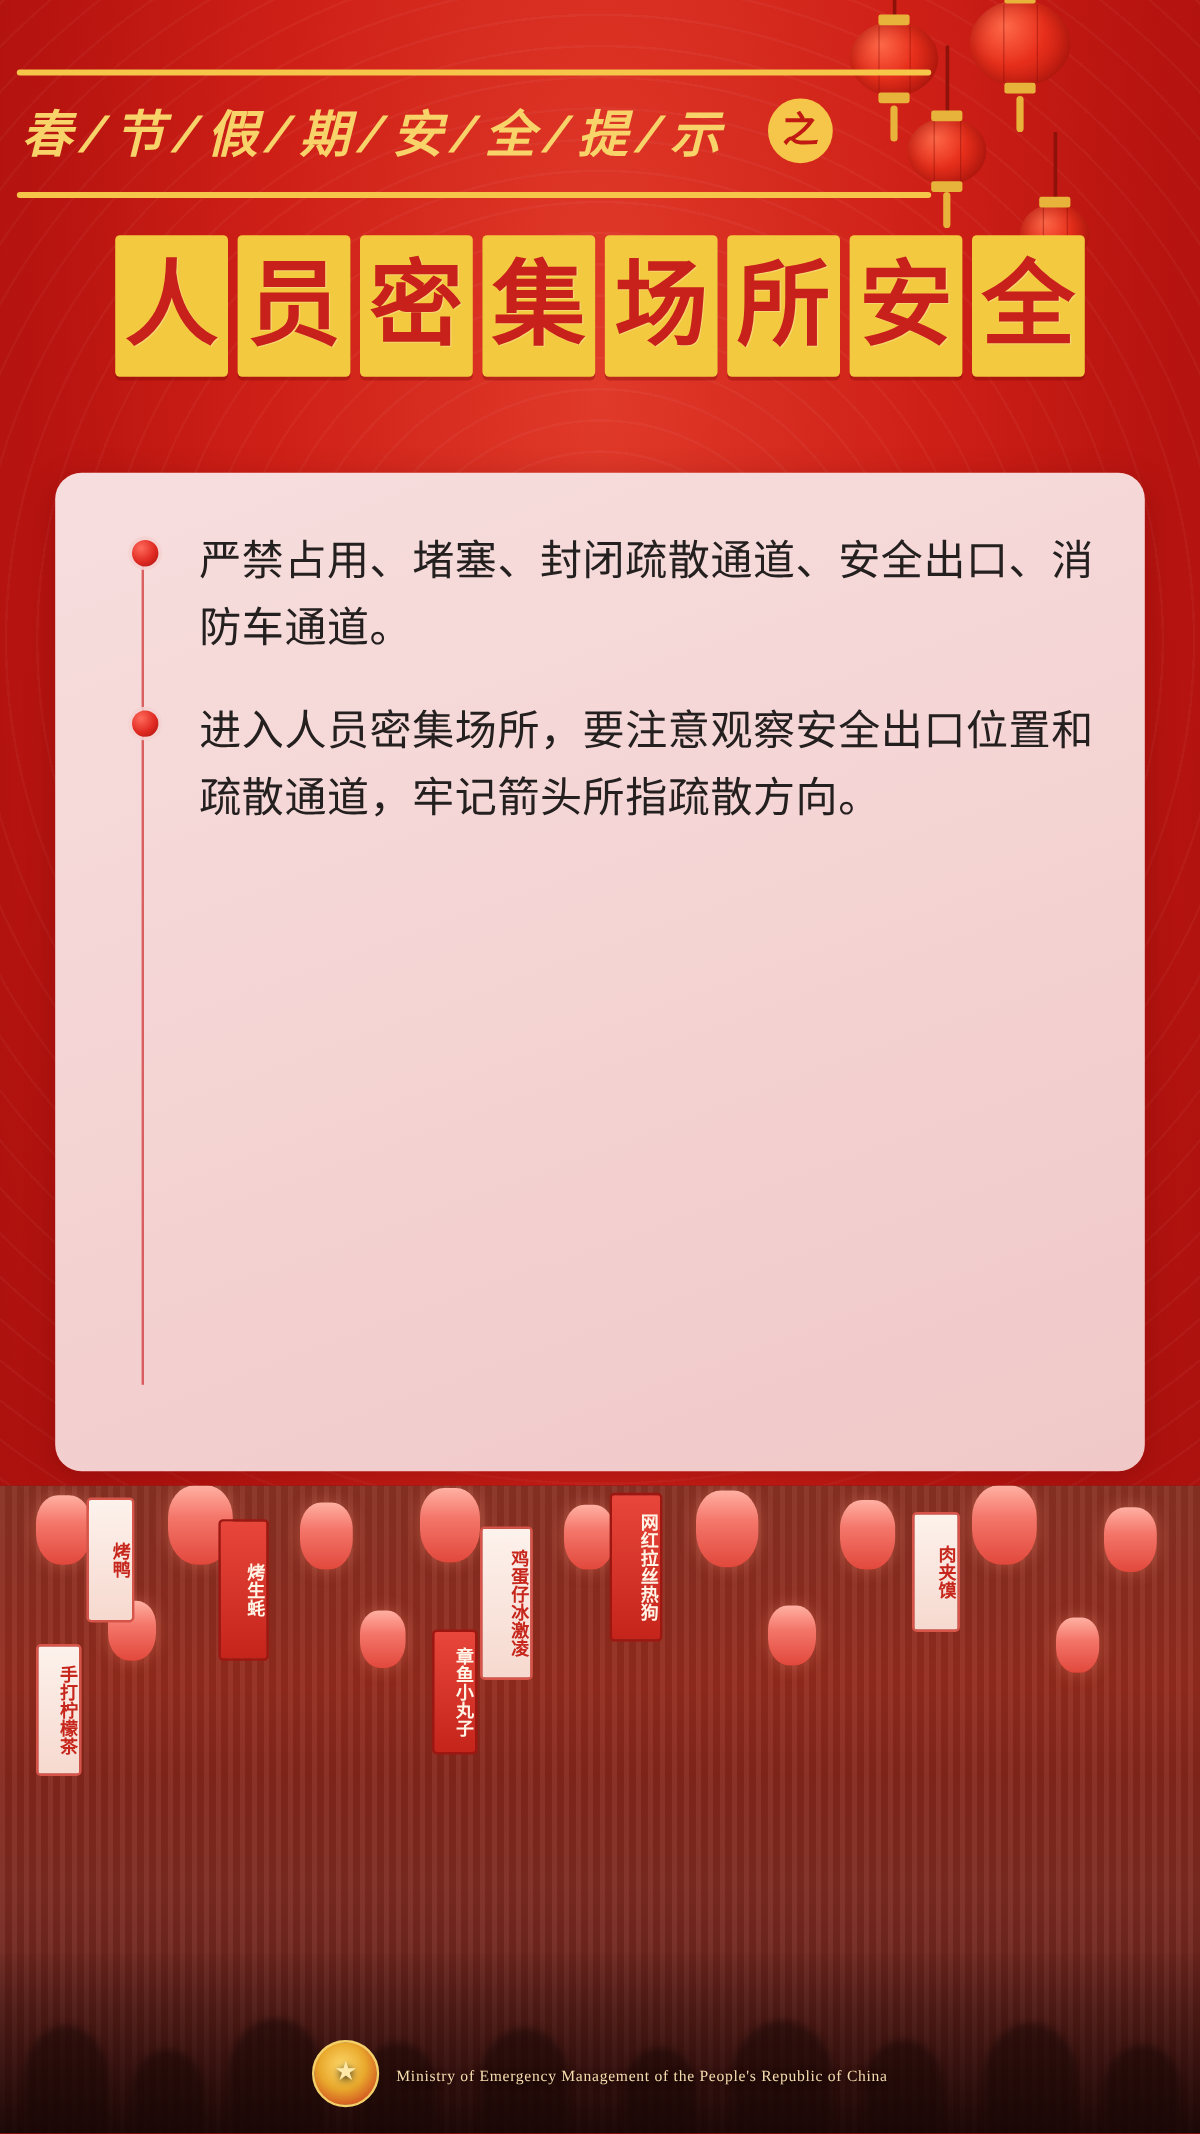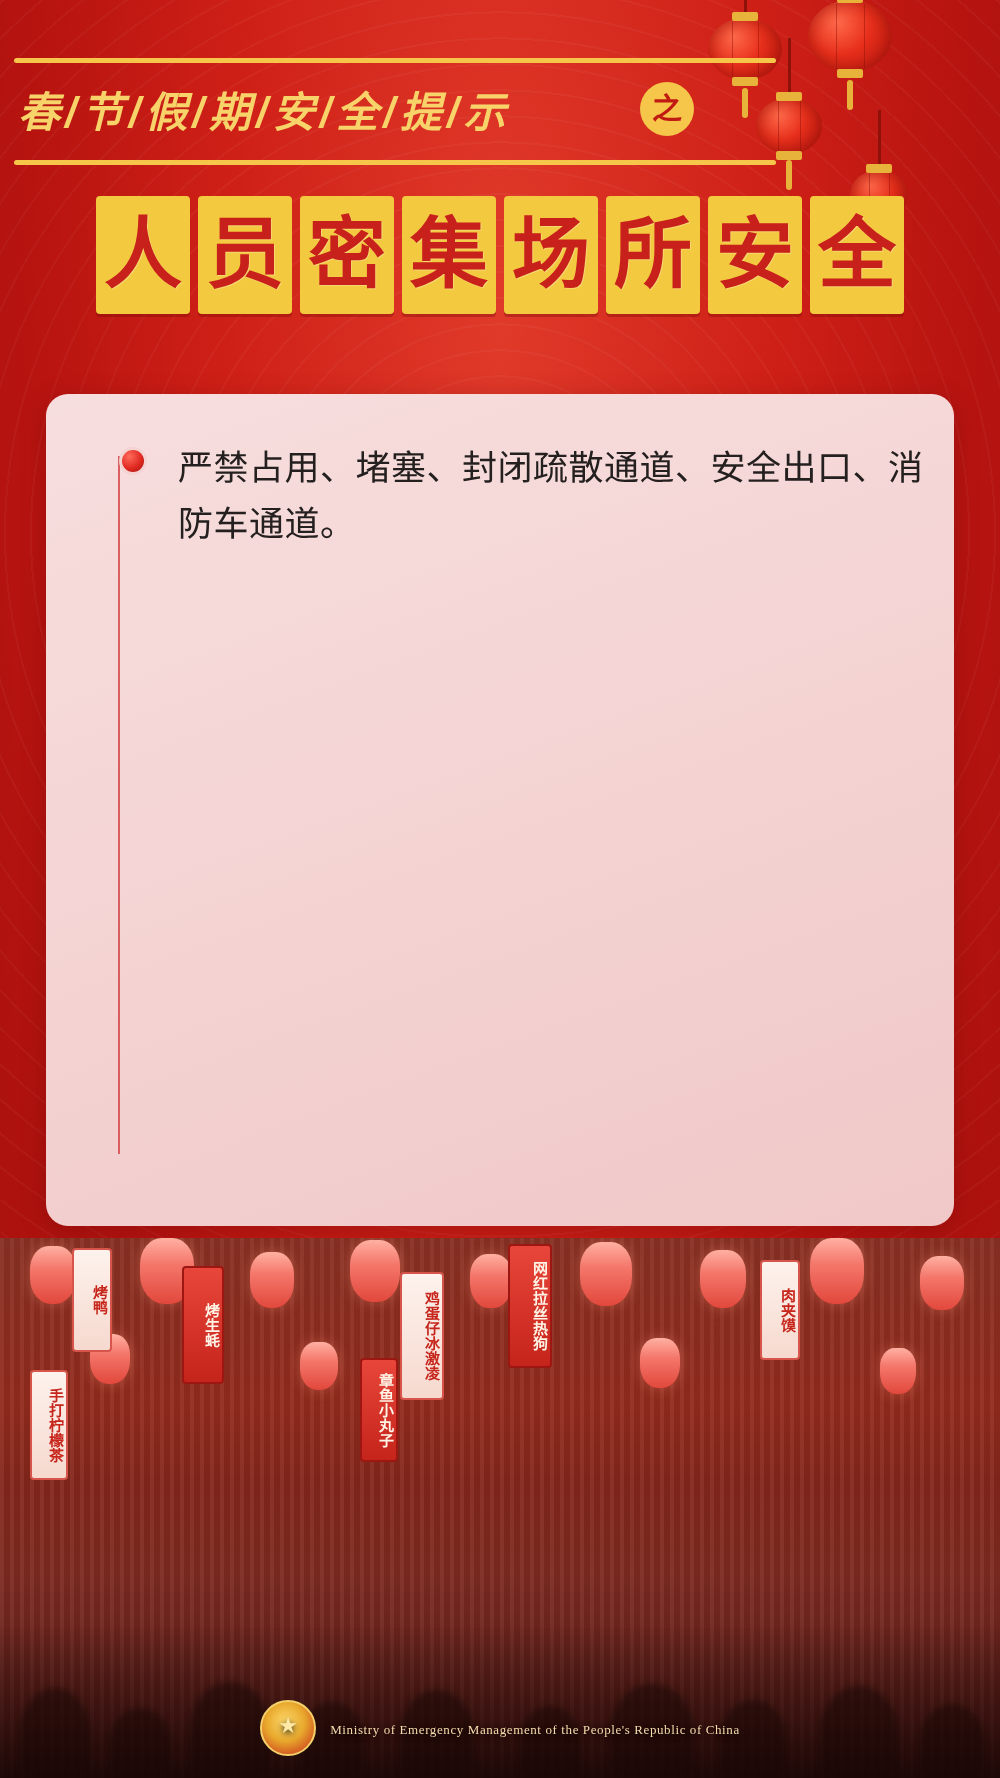--- a/index.html
+++ b/index.html
@@ -46,21 +46,21 @@
   .header-title {
     position: absolute;
     top: 26px;
     left: 18px;
     width: 700px;
     color: #f7d36a;
     font-size: 42px;
     font-weight: bold;
     letter-spacing: 5px;
     white-space: nowrap;
-    font-family: Liberation Sans, sans-serif;
+    font-family: Liberation Mono, monospace;
     font-style: italic;
   }
   .header-badge {
     position: absolute;
     top: 30px;
     left: 640px;
     width: 54px;
     height: 54px;
     border-radius: 50%;
     background: #f5c64a;
@@ -166,21 +166,21 @@
     position: absolute;
     left: 72px;
     top: 62px;
     bottom: 72px;
     width: 2px;
     background: #d4494a;
     opacity: 0.85;
   }
   .items {
     position: absolute;
-    left: 12px;
+    left: 0;
     top: 0;
     width: 908px;
     padding: 46px 42px 40px 42px;
     box-sizing: border-box;
   }
   .item {
     position: relative;
     padding-left: 78px;
     margin-bottom: 30px;
   }
@@ -383,20 +383,24 @@
     <div class="ch">安</div>
     <div class="ch">全</div>
   </div>
 
   <div class="card">
     <div class="timeline"></div>
     <div class="items">
       <div class="item">
         <div class="bullet"></div>
         <div class="item-text">严禁占用、堵塞、封闭疏散通道、安全出口、消防车通道。</div>
+      </div>
+      <div class="item">
+        <div class="bullet"></div>
+        <div class="item-text">进入人员密集场所，要注意观察安全出口位置和疏散通道，牢记箭头所指疏散方向。</div>
       </div>
     </div>
   </div>
 
   <div class="photo">
     <div class="sky"></div>
 
     <div class="street-lights">
       <div class="plantern" style="left:30px;  top:8px;   width:46px; height:58px;"></div>
       <div class="plantern" style="left:140px; top:0px;   width:54px; height:66px;"></div>

